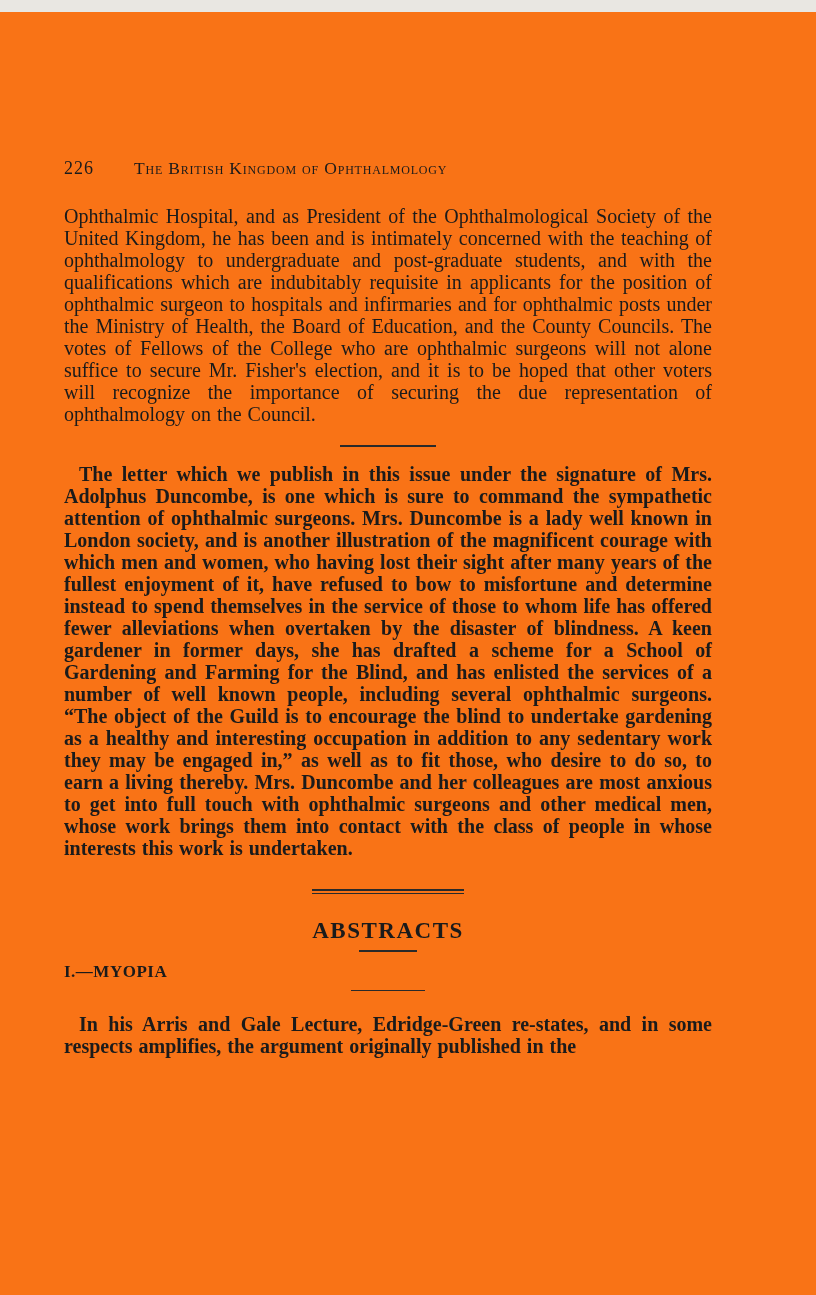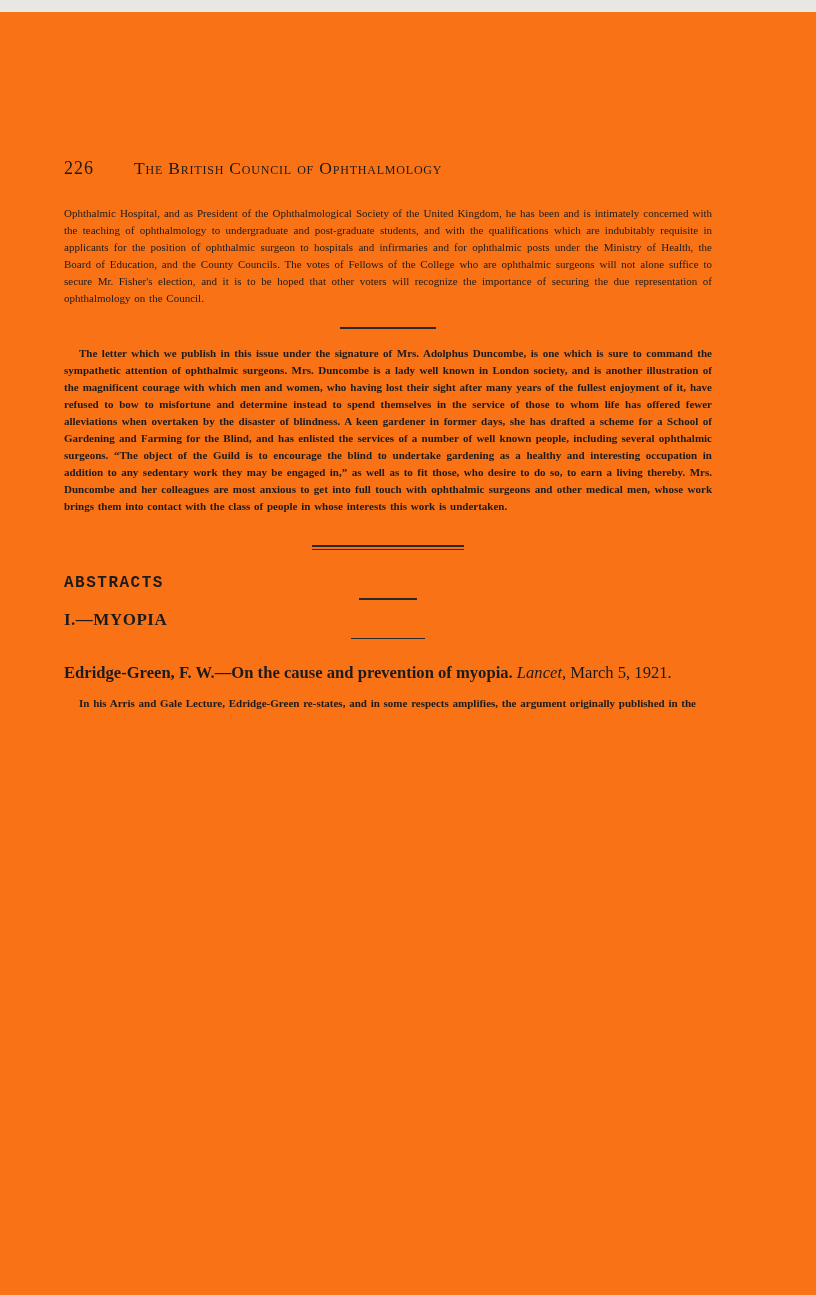--- a/index.html
+++ b/index.html
@@ -28,22 +28,22 @@
     letter-spacing: 1px;
     margin-right: 40px;
   }
   .journal-title {
     font-variant: small-caps;
     font-size: 17.5px;
     letter-spacing: 0.8px;
     font-weight: 500;
   }
   p.body-text {
-    font-size: 11px;
-    line-height: 17px;
+    font-size: 20px;
+    line-height: 22px;
     text-align: justify;
     margin: 0;
     word-spacing: 1px;
   }
   p.indented { text-indent: 15px; font-weight: bold; }
   .rule-small {
     width: 96px;
     border: 0;
     border-top: 2px solid #2a2a2a;
     margin: 20px auto 16px auto;
@@ -56,24 +56,24 @@
     letter-spacing: 0.3px;
   }
   .rule-double {
     width: 152px;
     height: 5px;
     border-top: 2.5px solid #2a2a2a;
     border-bottom: 1.5px solid #2a2a2a;
     margin: 30px auto 24px auto;
   }
   .abstracts-title {
-    text-align: left;
-    font-family: Liberation Mono, monospace;
+    text-align: center;
+    font-family: Liberation Serif, serif;
     font-weight: 700;
-    font-size: 16px;
+    font-size: 23px;
     letter-spacing: 1.5px;
     margin: 0 0 6px 0;
   }
   .rule-tiny {
     width: 58px;
     border: 0;
     border-top: 2px solid #2a2a2a;
     margin: 6px auto 10px auto;
   }
   .myopia-heading {
@@ -99,37 +99,36 @@
   .entry-heading .bold { font-weight: 700; }
   .entry-heading .italic { font-style: italic; }
 </style>
 </head>
 <body>
 
 <div class="page">
 
   <div class="running-header">
     <span class="page-number">226</span>
-    <span class="journal-title">The British Council of Ophthalmology</span>
+    <span class="journal-title">The British Kingdom of Ophthalmology</span>
   </div>
 
   <p class="body-text">Ophthalmic Hospital, and as President of the Ophthalmological Society of the United Kingdom, he has been and is intimately concerned with the teaching of ophthalmology to undergraduate and post-graduate students, and with the qualifications which are indubitably requisite in applicants for the position of ophthalmic surgeon to hospitals and infirmaries and for ophthalmic posts under the Ministry of Health, the Board of Education, and the County Councils.  The votes of Fellows of the College who are ophthalmic surgeons will not alone suffice to secure Mr. Fisher's election, and it is to be hoped that other voters will recognize the importance of securing the due representation of ophthalmology on the Council.</p>
 
   <hr class="rule-small">
 
 
   <p class="body-text indented">The letter which we publish in this issue under the signature of Mrs. Adolphus Duncombe, is one which is sure to command the sympathetic attention of ophthalmic surgeons.  Mrs. Duncombe is a lady well known in London society, and is another illustration of the magnificent courage with which men and women, who having lost their sight after many years of the fullest enjoyment of it, have refused to bow to misfortune and determine instead to spend themselves in the service of those to whom life has offered fewer alleviations when overtaken by the disaster of blindness.  A keen gardener in former days, she has drafted a scheme for a School of Gardening and Farming for the Blind, and has enlisted the services of a number of well known people, including several ophthalmic surgeons.  “The object of the Guild is to encourage the blind to undertake gardening as a healthy and interesting occupation in addition to any sedentary work they may be engaged in,” as well as to fit those, who desire to do so, to earn a living thereby. Mrs. Duncombe and her colleagues are most anxious to get into full touch with ophthalmic surgeons and other medical men, whose work brings them into contact with the class of people in whose interests this work is undertaken.</p>
 
   <div class="rule-double"></div>
 
   <h1 class="abstracts-title">ABSTRACTS</h1>
 
   <hr class="rule-tiny">
 
   <h2 class="myopia-heading">I.—MYOPIA</h2>
 
   <hr class="rule-under-myopia">
 
-  <p class="entry-heading"><span class="bold">Edridge-Green, F. W.—On the cause and prevention of myopia.</span> <span class="italic">Lancet,</span><span> March 5, 1921.</span></p>
 
   <p class="body-text indented">In his Arris and Gale Lecture, Edridge-Green re-states, and in some respects amplifies, the argument originally published in the</p>
 
 </div>
 
 </body></html>

